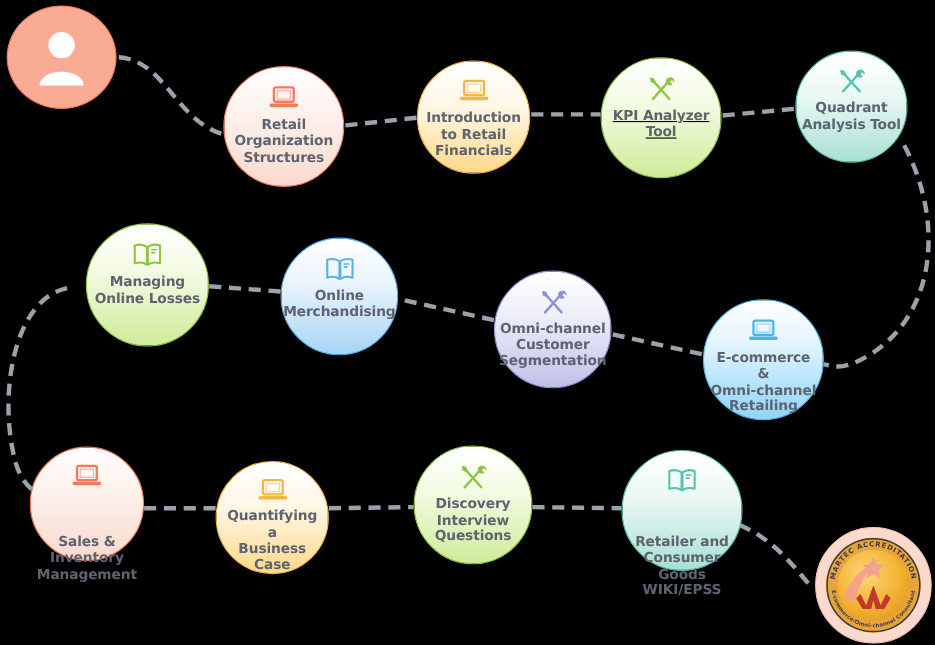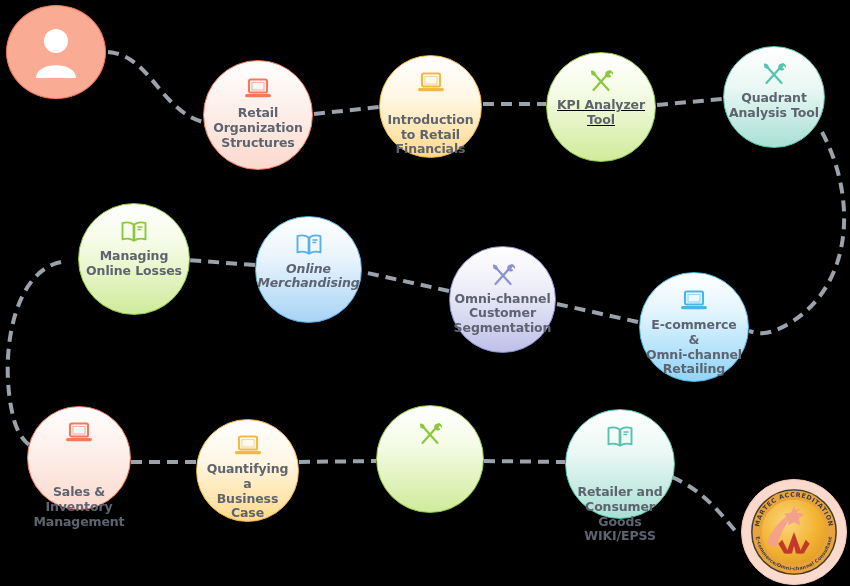--- a/index.html
+++ b/index.html
@@ -65,21 +65,21 @@
     display: flex;
     align-items: center;
     justify-content: center;
   }
 
   
   .pal-salmon { background: linear-gradient(to bottom, #ffffff 0%, #fdf0eb 42%, #fbd9cd 100%); border: 1.5px solid #f4795b; text-align: center; }
   .pal-amber  { background: linear-gradient(to bottom, #ffffff 0%, #fff7e6 40%, #ffd98a 100%); border: 1.5px solid #f4b740; }
   .pal-green  { background: linear-gradient(to bottom, #ffffff 0%, #f4fbe4 38%, #cfeb9a 100%); border: 1.5px solid #8dc63f; }
   .pal-teal   { background: linear-gradient(to bottom, #ffffff 0%, #eaf8f4 40%, #a8e0d4 100%); border: 1.5px solid #57c2ad; }
-  .pal-blue   { background: linear-gradient(to bottom, #ffffff 0%, #eaf4fd 38%, #a7d4f5 100%); border: 1.5px solid #5ab0e8; font-style: italic; }
+  .pal-blue   { background: linear-gradient(to bottom, #ffffff 0%, #eaf4fd 38%, #a7d4f5 100%); border: 1.5px solid #5ab0e8; }
   .pal-violet { background: linear-gradient(to bottom, #ffffff 0%, #eeeef9 38%, #bfc0e8 100%); border: 1.5px solid #8c90d4; }
   .pal-cyan   { background: linear-gradient(to bottom, #ffffff 0%, #e4f5fe 35%, #8fd4f7 100%); border: 1.5px solid #4ab6e8; }
 
   
   .badge-node {
     position: absolute;
     border-radius: 50%;
     background: #fbd9cd;
     border: 1px solid #f7c9b8;
     display: flex;
@@ -126,21 +126,21 @@
           <svg width="28" height="24" viewBox="0 0 28 24" aria-hidden="true">
             <rect x="5" y="2.5" width="18" height="13" rx="1.6" fill="none" stroke="#f4795b" stroke-width="2.1"></rect>
             <rect x="8" y="5.5" width="12" height="7.5" fill="none" stroke="#f4795b" stroke-width="1.1" opacity="0.55"></rect>
             <rect x="1" y="17" width="26" height="3.2" rx="1.6" fill="#f4795b"></rect>
           </svg>
         </span>
         <span class="node-label">Retail
 Organization
 Structures</span>
       </div>
-      <div class="node pal-amber" style="left: 379px; top: 55px; width: 103px; height: 103px; justify-content: space-between;">
+      <div class="node pal-amber" style="left: 379px; top: 55px; width: 103px; height: 103px;">
         <span class="node-icon">
           <svg width="28" height="24" viewBox="0 0 28 24" aria-hidden="true">
             <rect x="5" y="2.5" width="18" height="13" rx="1.6" fill="none" stroke="#f4b740" stroke-width="2.1"></rect>
             <rect x="8" y="5.5" width="12" height="7.5" fill="none" stroke="#f4b740" stroke-width="1.1" opacity="0.55"></rect>
             <rect x="1" y="17" width="26" height="3.2" rx="1.6" fill="#f4b740"></rect>
           </svg>
         </span>
         <span class="node-label">Introduction
 to Retail
 Financials</span>
@@ -249,20 +249,23 @@
         <span class="node-icon">
           <svg width="28" height="26" viewBox="0 0 28 26" aria-hidden="true">
             <g stroke="#8dc63f" stroke-width="2.2" fill="none" stroke-linecap="round">
               <path d="M5 3.5 L21.5 22"></path>
               <path d="M23 3.5 L6.5 22"></path>
             </g>
             <path d="M21.8 2.4 a3.6 3.6 0 1 0 2.6 6.1 l-2.2-2.2 1.6-1.6 2.2 2.2 a3.6 3.6 0 0 0-4.2-4.5 Z" fill="#8dc63f"></path>
             <path d="M4.3 3.2 l3.2 0 1.6 3.1 -1.7 1.7 -3.1-1.6 Z" fill="#8dc63f"></path>
           </svg>
         </span>
+        <span class="node-label">Discovery
+Interview
+Questions</span>
       </div>
       <div class="node pal-teal" style="left: 565px; top: 409px; width: 110px; height: 110px; gap: 32px;">
         <span class="node-icon">
           <svg width="28" height="24" viewBox="0 0 28 24" aria-hidden="true">
             <path d="M13.6 4.5 C10.5 2.2 5.6 2.2 2.5 3.2 L2.5 19.4 C5.6 18.4 10.5 18.4 13.6 20.6 Z" fill="none" stroke="#57c2ad" stroke-width="1.9" stroke-linejoin="round"></path>
             <path d="M14.4 4.5 C17.5 2.2 22.4 2.2 25.5 3.2 L25.5 19.4 C22.4 18.4 17.5 18.4 14.4 20.6 Z" fill="none" stroke="#57c2ad" stroke-width="1.9" stroke-linejoin="round"></path>
             <path d="M18 7 h4 M18 9.6 h2.6" stroke="#57c2ad" stroke-width="1.5" stroke-linecap="round"></path>
           </svg>
         </span>
         <span class="node-label">Retailer and

